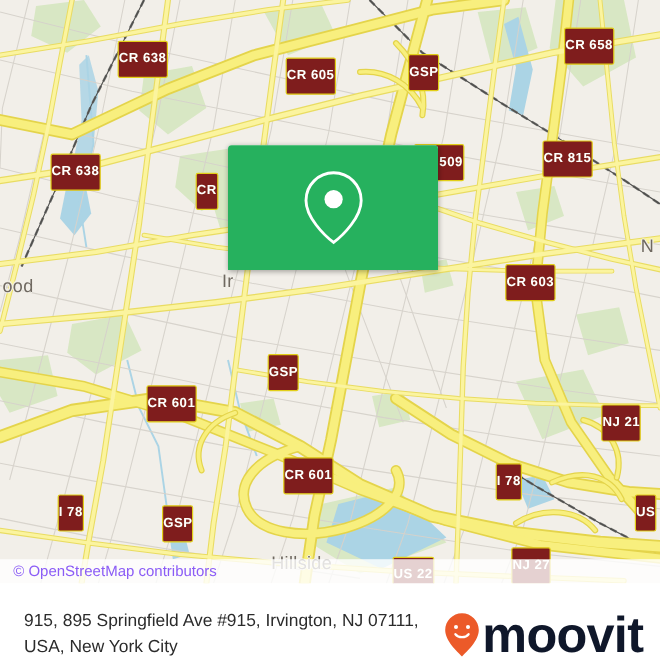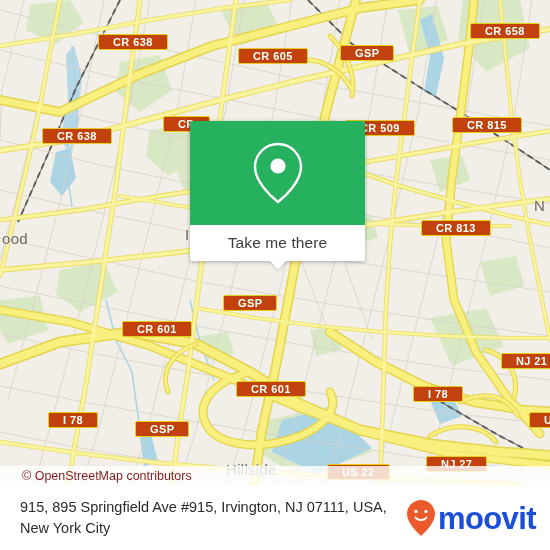--- a/index.html
+++ b/index.html
@@ -53,24 +53,24 @@
     pointer-events: none;
   }
   .place-label.big { font-size: 15px; color: #6f6860; }
 
   
   .shield {
     position: absolute;
     display: inline-flex;
     align-items: center;
     justify-content: center;
-    height: 16px;
-    padding: 0 14px;
+    height: 31px;
+    padding: 0 0;
     box-sizing: border-box;
-    background: #c2410c;
+    background: #7f1d1d;
     border: 1.5px solid #e2cf18;
     border-radius: 2px;
     color: #ffffff;
     font-family: "Liberation Sans", sans-serif;
     font-size: 11px;
     font-weight: bold;
     letter-spacing: .4px;
     line-height: 1;
     white-space: nowrap;
     text-shadow: 0 0 1px rgba(120,105,0,.35);
@@ -130,59 +130,59 @@
     top: 466px;
     width: 550px;
     height: 20px;
     background: rgba(255,255,255,.80);
     display: flex;
     align-items: center;
   }
   .attribution-text {
     font-family: "Liberation Sans", sans-serif;
     font-size: 12.5px;
-    color: #7f1d1d;
-    padding-left: 22px;
+    color: #8b5cf6;
+    padding-left: 11px;
     white-space: nowrap;
   }
 
   
   .footer {
     position: absolute;
     left: 0;
     top: 486px;
     width: 550px;
     height: 64px;
     background: #ffffff;
     display: flex;
-    align-items: center;
+    align-items: flex-end;
     justify-content: space-between;
     box-sizing: border-box;
     padding: 0 14px 0 20px;
   }
   .footer-address {
     font-family: "Liberation Sans", sans-serif;
     font-size: 14.5px;
     line-height: 21px;
     color: #2b2b2b;
     max-width: 400px;
   }
   .logo {
     display: flex;
     align-items: center;
     gap: 2px;
     flex: 0 0 auto;
   }
   .logo-mark svg { display: block; }
   .logo-word {
     font-family: "Liberation Sans", sans-serif;
-    font-size: 31px;
+    font-size: 42px;
     font-weight: bold;
     letter-spacing: -0.6px;
-    color: #1d4ed8;
+    color: #0f172a;
     line-height: 1;
   }
 </style>
 </head>
 <body>
 
 <div id="app">
 
   <div class="map">
 
@@ -343,48 +343,44 @@
       <div class="place-label big" style="left:534px; top:197px;">N</div>
       <div class="place-label big" style="left:226px; top:461px;">Hillside</div>
     </div>
 
     <div>
       <div class="shield" style="left:98px;  top:34px;">CR 638</div>
       <div class="shield" style="left:238px; top:48px;">CR 605</div>
       <div class="shield" style="left:340px; top:45px;">GSP</div>
       <div class="shield" style="left:470px; top:23px;">CR 658</div>
       <div class="shield" style="left:42px;  top:128px;">CR 638</div>
-      <div class="shield" style="left:163px; top:116px;">CR</div>
+      <div class="shield" style="left:163px; top:144px;">CR</div>
       <div class="shield" style="left:345px; top:120px;">CR 509</div>
       <div class="shield" style="left:452px; top:117px;">CR 815</div>
-      <div class="shield" style="left:421px; top:220px;">CR 813</div>
+      <div class="shield" style="left:421px; top:220px;">CR 603</div>
       <div class="shield" style="left:223px; top:295px;">GSP</div>
       <div class="shield" style="left:122px; top:321px;">CR 601</div>
-      <div class="shield" style="left:501px; top:353px;">NJ 21</div>
+      <div class="shield" style="left:501px; top:337px;">NJ 21</div>
       <div class="shield" style="left:236px; top:381px;">CR 601</div>
       <div class="shield" style="left:413px; top:386px;">I 78</div>
       <div class="shield" style="left:48px;  top:412px;">I 78</div>
       <div class="shield" style="left:135px; top:421px;">GSP</div>
       <div class="shield" style="left:529px; top:412px;">US</div>
       <div class="shield" style="left:426px; top:456px;">NJ 27</div>
       <div class="shield" style="left:327px; top:464px;">US 22</div>
     </div>
 
     <div class="popup">
       <div class="popup-body" style="background:#26b15e;">
         <span class="pin-icon">
           <svg width="56" height="66" viewBox="0 0 56 66" aria-hidden="true">
             <path d="M28 4 C 15.3 4 5 14.3 5 27 C 5 41 20 56 28 62 C 36 56 51 41 51 27 C 51 14.3 40.7 4 28 4 Z" fill="none" stroke="#ffffff" stroke-width="2.4"></path>
             <circle cx="28" cy="26" r="7.6" fill="#ffffff"></circle>
           </svg>
         </span>
-      </div>
-      <div class="popup-footer">
-        <span class="popup-footer-label">Take me there</span>
-        <span class="popup-tail"></span>
       </div>
     </div>
 
     <div class="attribution">
       <span class="attribution-text">© OpenStreetMap contributors</span>
     </div>
   </div>
 
   <div class="footer">
     <div class="footer-address">915, 895 Springfield Ave #915, Irvington, NJ 07111, USA, New York City</div>

